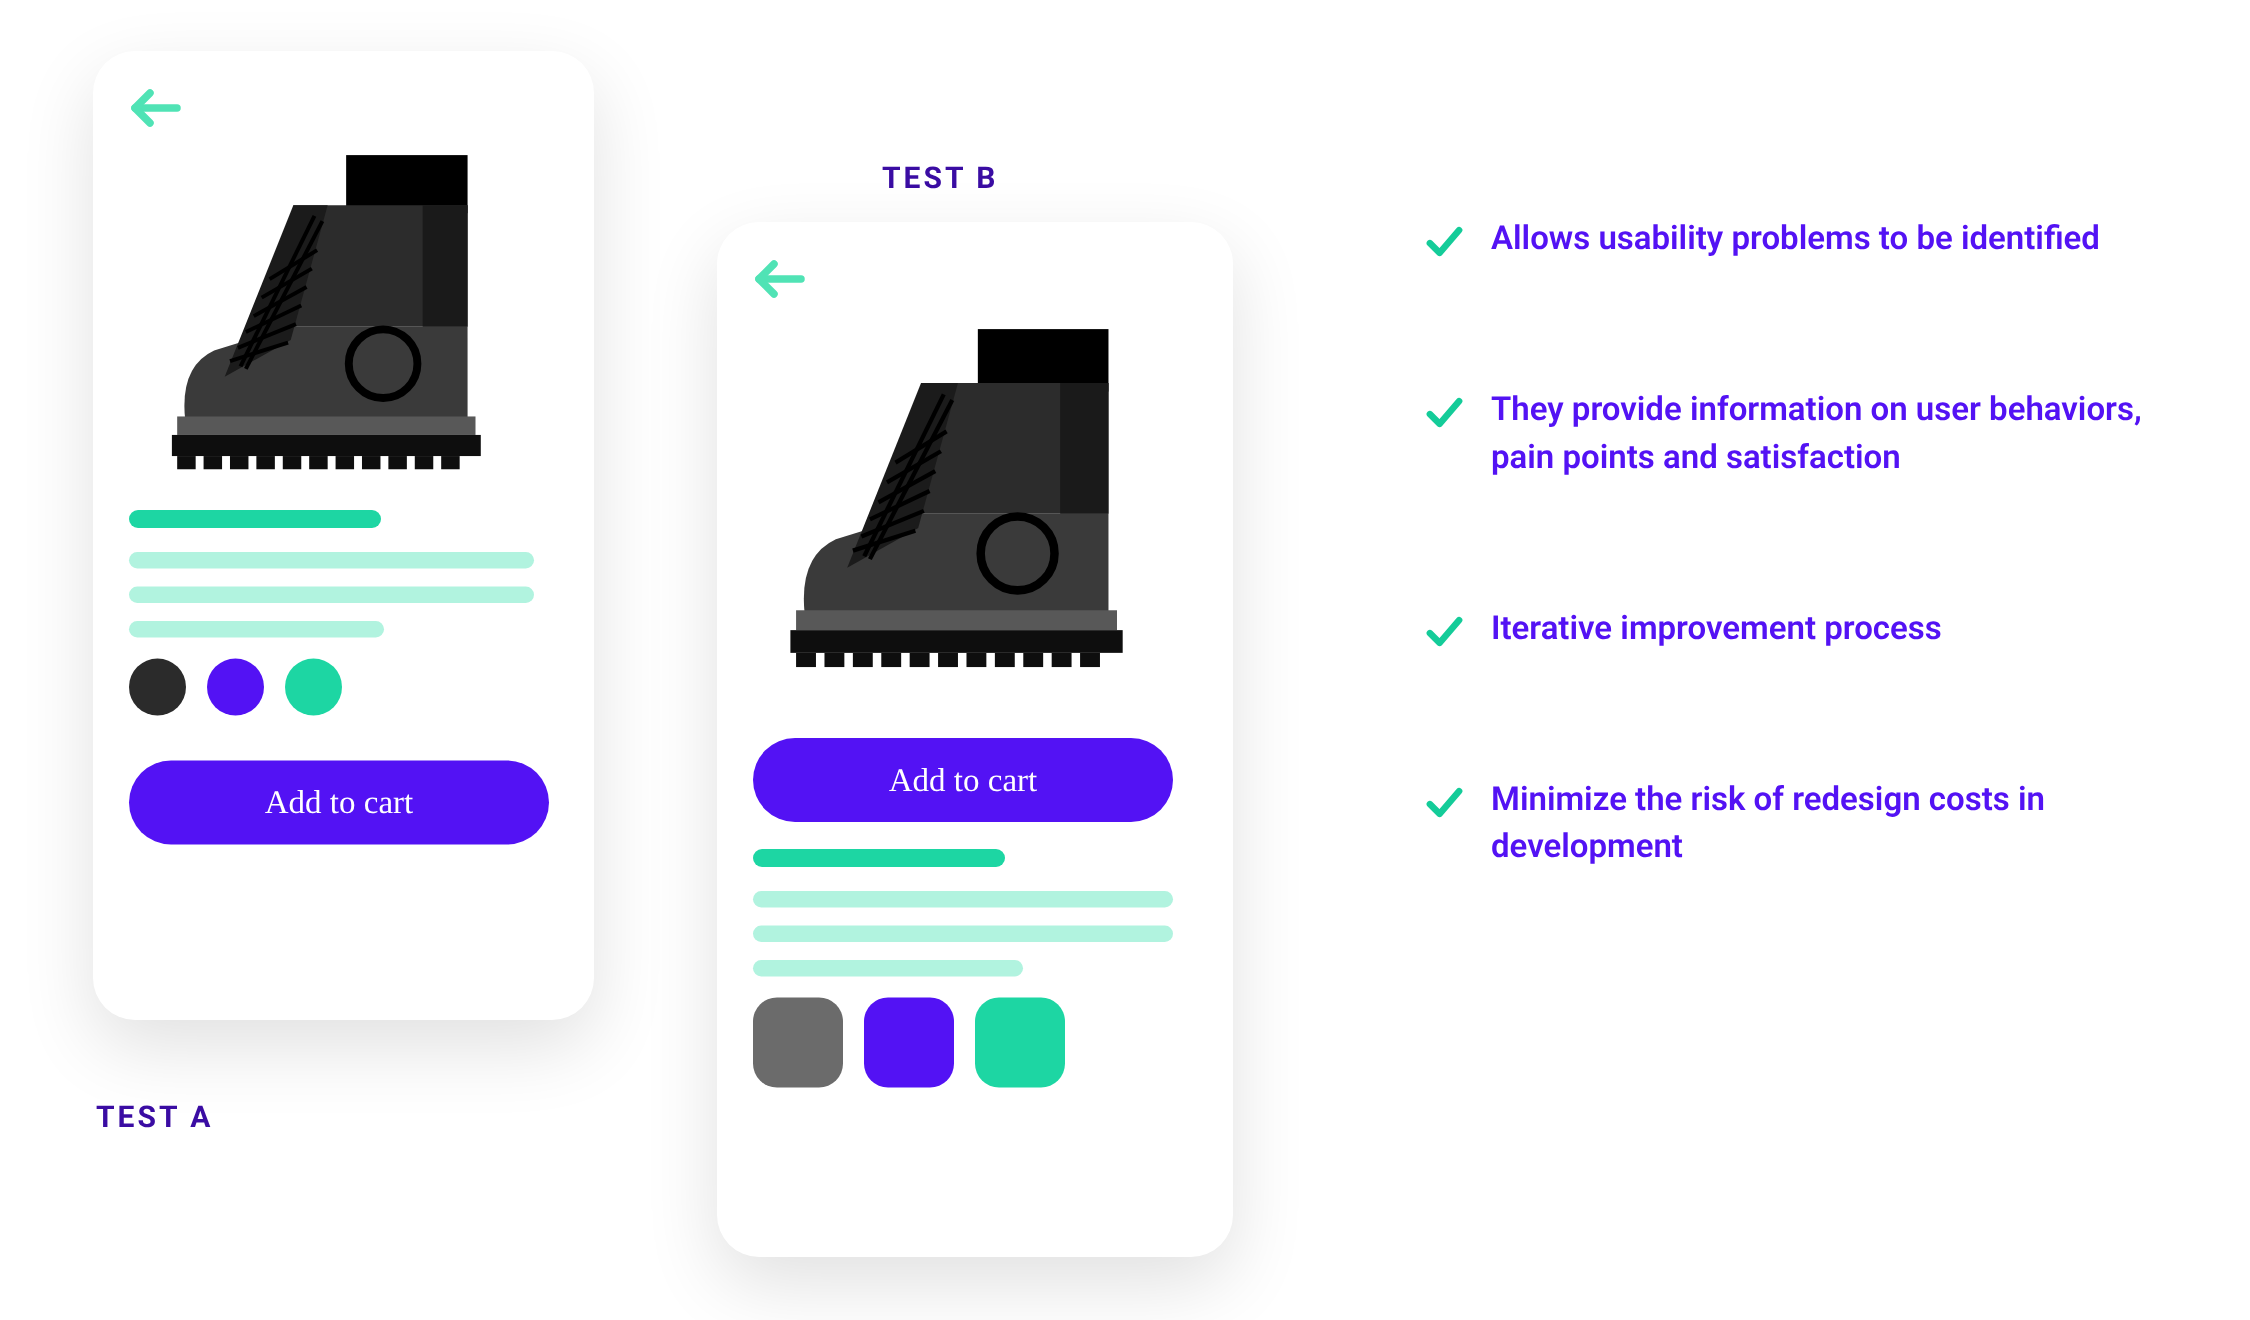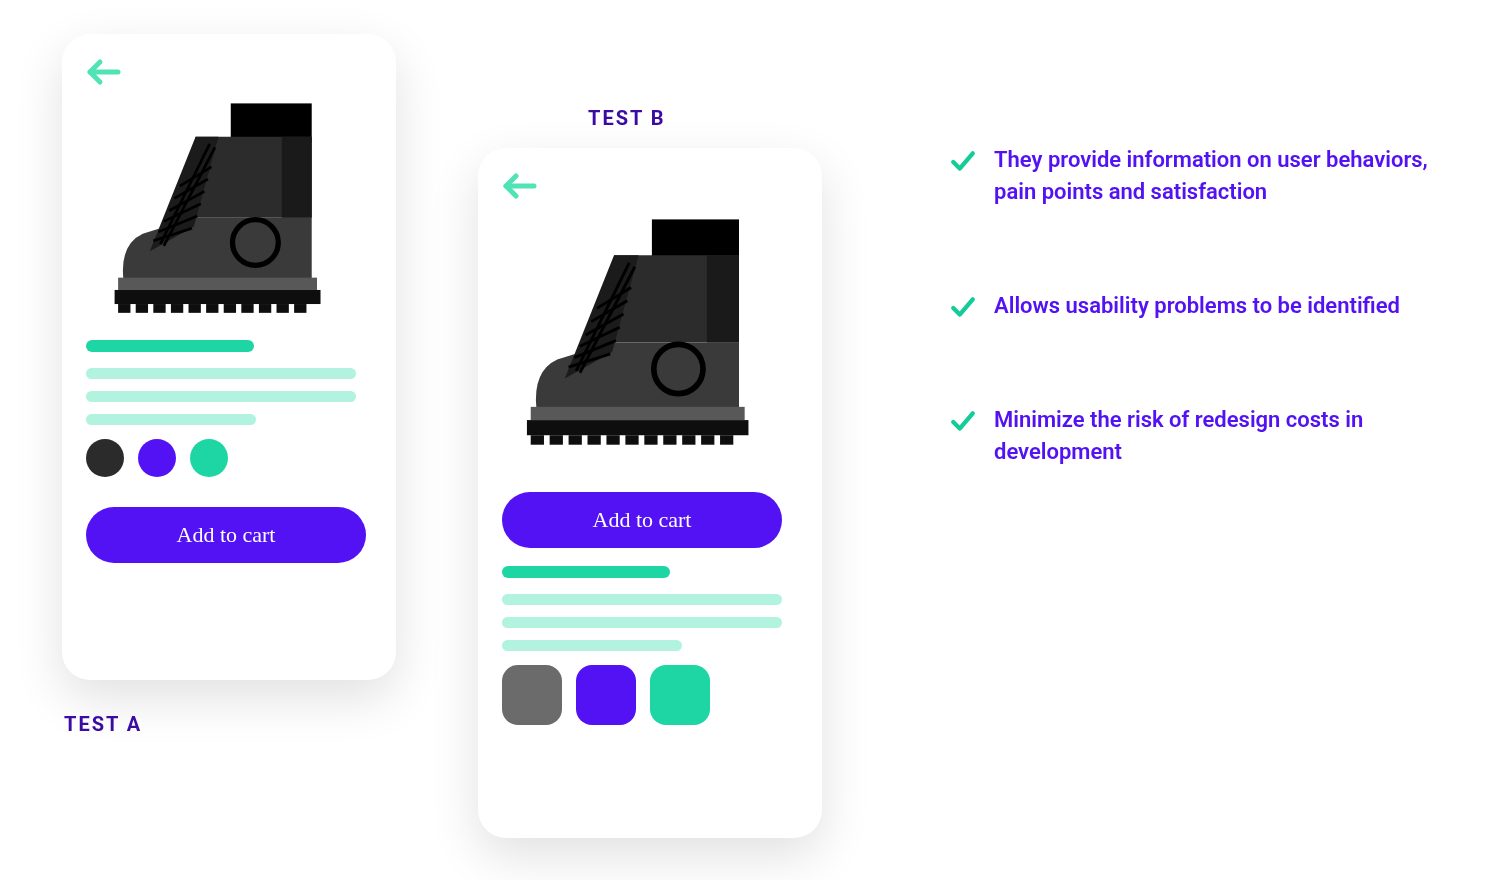--- a/index.html
+++ b/index.html
@@ -82,21 +82,21 @@
   .phone-b .atc-btn { margin-top: 18px; margin-bottom: 18px; }
 
   
   .variant-label {
     position: absolute;
     font-weight: 700;
     font-size: 20px;
     letter-spacing: 2px;
     color: #3a0ca3;
   }
-  .label-a { left: 64px; top: 712px; }
+  .label-a { left: 64px; top: 732px; }
   .label-b { left: 588px; top: 106px; text-align: center; }
 
   
   .benefits {
     position: absolute;
     left: 950px;
     top: 144px;
     width: 480px;
     display: flex;
     flex-direction: column;
@@ -239,27 +239,33 @@
       <div class="swatch-square" style="background:#5312f4"></div>
       <div class="swatch-square" style="background:#1dd6a3"></div>
     </div>
   </div>
 
   <div class="benefits">
     <div class="benefit">
       <svg class="check" viewBox="0 0 24 24" fill="none" stroke="currentColor" stroke-width="4" stroke-linecap="round" stroke-linejoin="round">
           <polyline points="3 13 9 19 21 5"></polyline>
         </svg>
+      <div class="benefit-text">Allows usability problems to be identified</div>
+    </div>
+    <div class="benefit">
+      <svg class="check" viewBox="0 0 24 24" fill="none" stroke="currentColor" stroke-width="4" stroke-linecap="round" stroke-linejoin="round">
+          <polyline points="3 13 9 19 21 5"></polyline>
+        </svg>
       <div class="benefit-text">They provide information on user behaviors, pain points and satisfaction</div>
     </div>
     <div class="benefit">
       <svg class="check" viewBox="0 0 24 24" fill="none" stroke="currentColor" stroke-width="4" stroke-linecap="round" stroke-linejoin="round">
           <polyline points="3 13 9 19 21 5"></polyline>
         </svg>
-      <div class="benefit-text">Allows usability problems to be identified</div>
+      <div class="benefit-text">Iterative improvement process</div>
     </div>
     <div class="benefit">
       <svg class="check" viewBox="0 0 24 24" fill="none" stroke="currentColor" stroke-width="4" stroke-linecap="round" stroke-linejoin="round">
           <polyline points="3 13 9 19 21 5"></polyline>
         </svg>
       <div class="benefit-text">Minimize the risk of redesign costs in development</div>
     </div>
   </div>
 
 </div>

